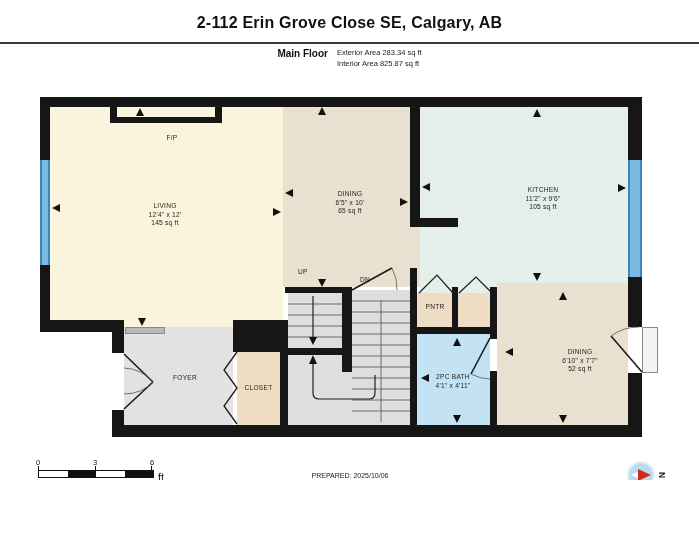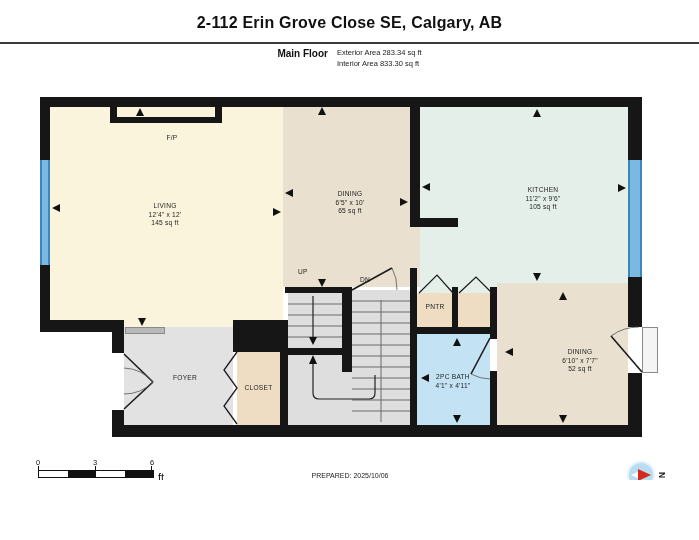--- a/index.html
+++ b/index.html
@@ -47,21 +47,21 @@
 <body>
 
 <div id="page">
 
   <div class="abs title">2-112 Erin Grove Close SE, Calgary, AB</div>
   <div class="abs hrule"></div>
   <div class="abs subhdr">
     <div class="floorlbl">Main Floor</div>
     <div class="arealines">
       <div>Exterior Area 283.34 sq ft</div>
-      <div>Interior Area 833.30 sq ft</div>
+      <div>Interior Area 825.87 sq ft</div>
     </div>
   </div>
 
   <div id="plan" class="abs">
 
     <div class="floor f-living" style="left:10px;top:17px;width:233px;height:225px"></div>
     <div class="floor f-dining" style="left:243px;top:17px;width:127px;height:180px"></div>
     <div class="floor f-dining" style="left:370px;top:137px;width:10px;height:60px"></div>
     <div class="floor f-kitchen" style="left:380px;top:17px;width:208px;height:176px"></div>
     <div class="floor f-kitchen" style="left:380px;top:193px;width:77px;height:10px"></div>

